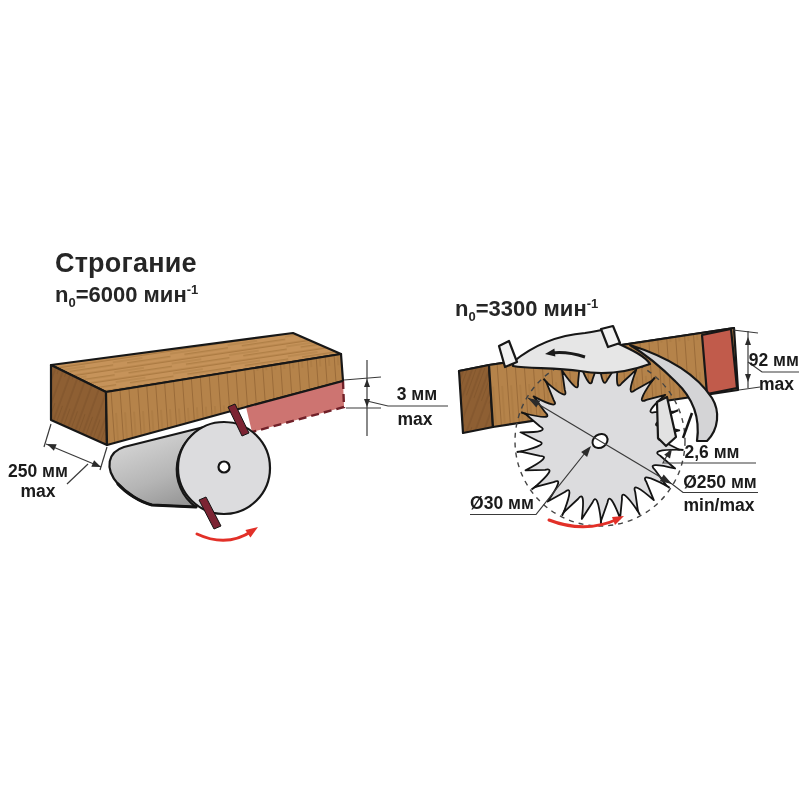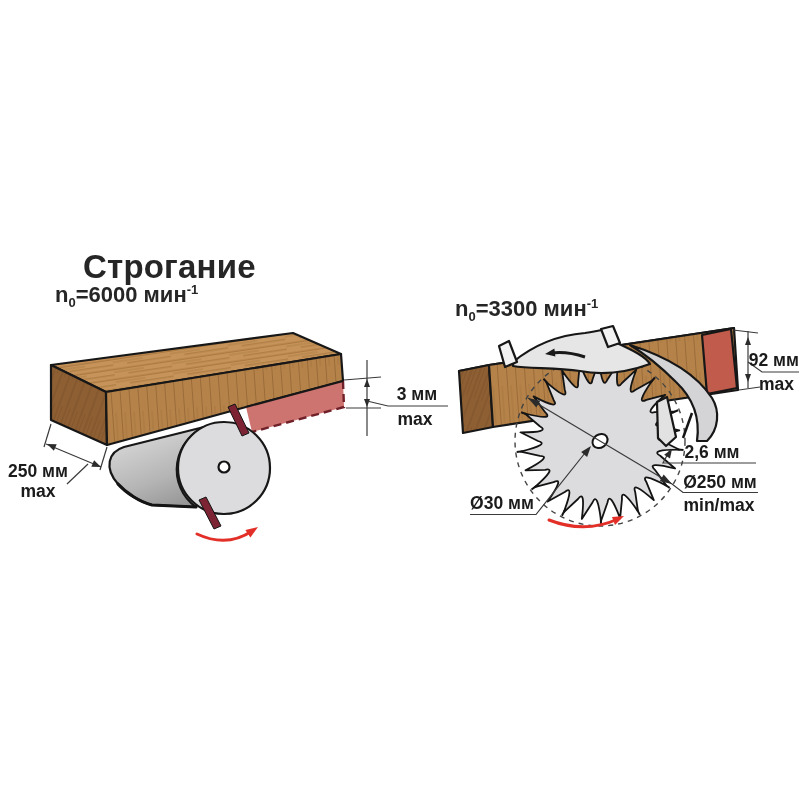--- a/index.html
+++ b/index.html
@@ -1,18 +1,18 @@
 <!DOCTYPE html>
 <html style="--c-ink: #1b1b1b; --c-wood-top: #c6935a; --c-wood-front: #b5834a; --c-wood-side: #8e5f33; --c-removed-material: #cd7471; --c-cut-face: #c15b4b; --c-metal-light: #dcdcde; --c-blade-knife: #7c2433; --c-arrow-red: #e23028;"><head>
 <meta charset="utf-8">
 <style>
   html,body{margin:0;padding:0;background:#fff;}
   #stage{position:relative;width:800px;height:800px;background:#fff;overflow:hidden;
          font-family:"Liberation Sans",sans-serif;}
-  .title{position:absolute;font-size:33px;font-weight:700;color:#262626;letter-spacing:.2px;margin-left:28px;}
+  .title{position:absolute;font-size:27px;font-weight:700;color:#262626;letter-spacing:.2px;}
   .speed{position:absolute;font-size:22px;font-weight:700;color:#262626;text-align:center;}
   .speed .sub{font-size:13px;position:relative;top:5px;}
   .speed .sup{font-size:13px;position:relative;top:-8px;}
   svg{position:absolute;left:0;top:0;}
   .outline{stroke:#171717;stroke-width:2.2;stroke-linejoin:round;}
   .thin{stroke:#3a3a3a;stroke-width:1.2;fill:none;}
   .dimhead{fill:#2b2b2b;stroke:none;}
   .lbl{font-family:"Liberation Sans",sans-serif;font-size:17.5px;font-weight:700;fill:#1b1b1b;}
 </style>
 </head>

